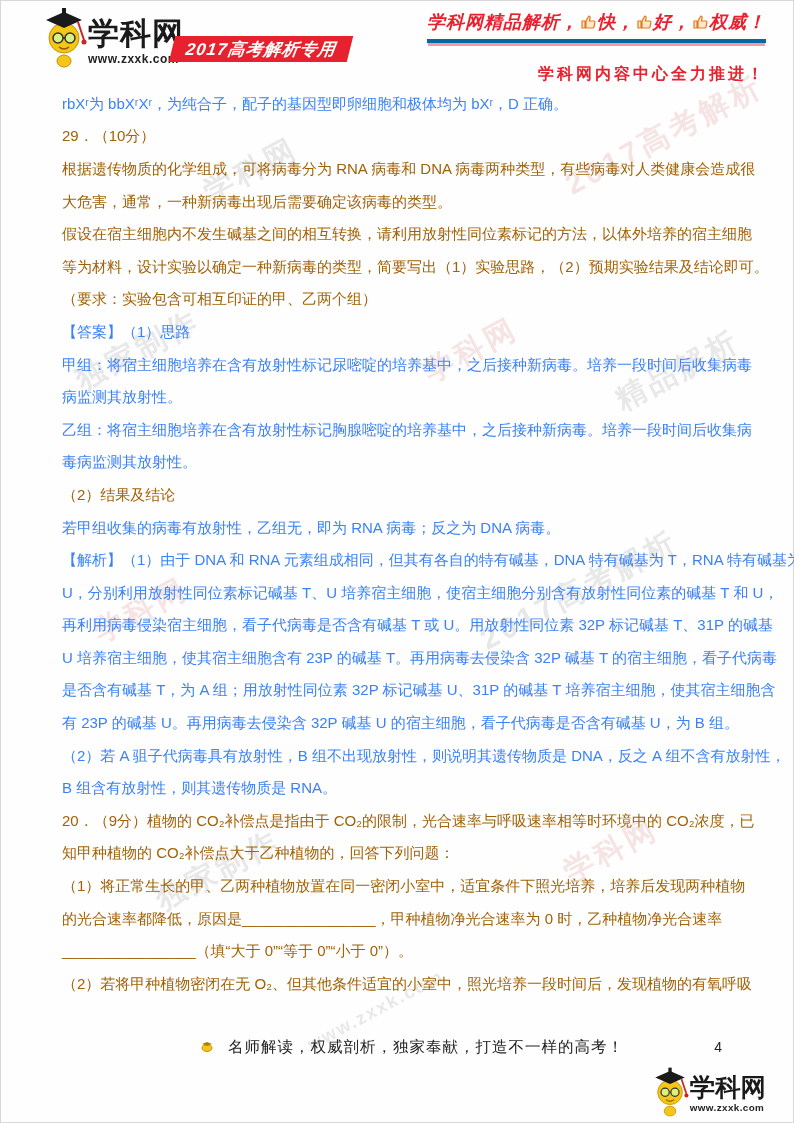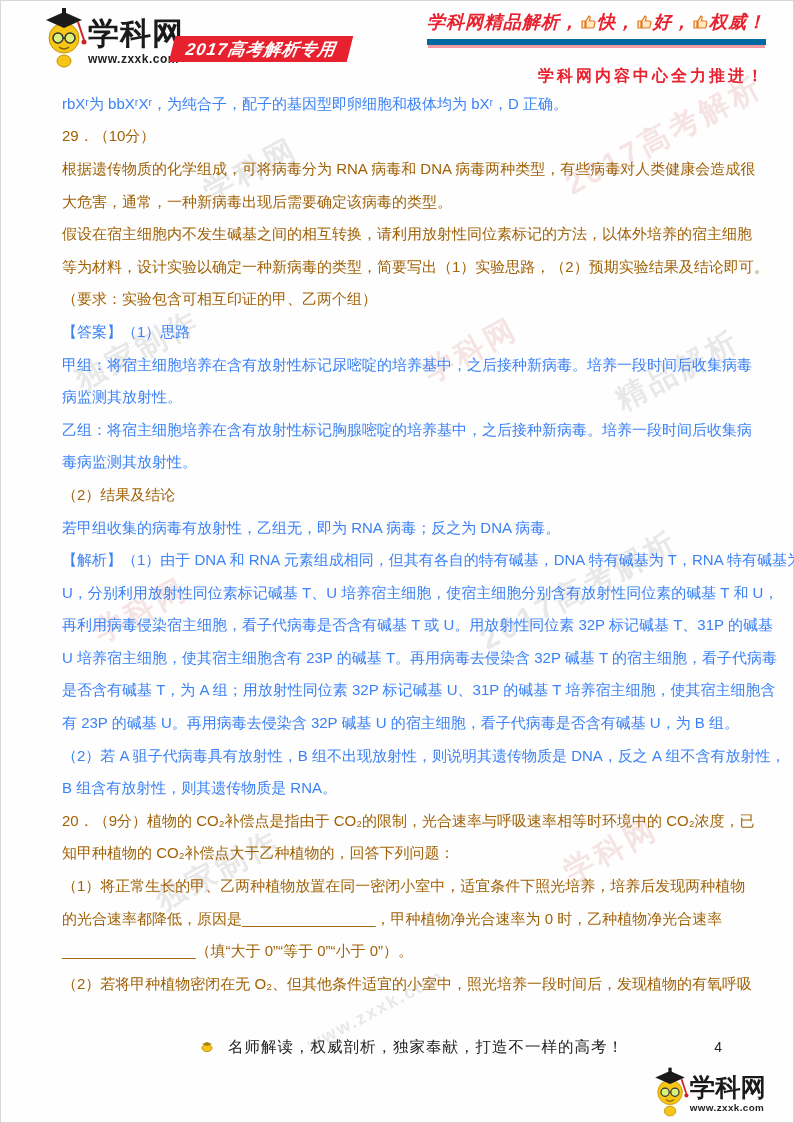--- a/index.html
+++ b/index.html
@@ -33,21 +33,21 @@
   .logo-top .logo-name{font-size:31px;margin-top:12px;letter-spacing:1px;}
   .logo-url{font-weight:bold;color:#222;font-size:12px;margin-top:3px;letter-spacing:.5px;}
   .ribbon{
     position:absolute;left:172px;top:36px;height:26px;padding:0 14px;
     background:#e8212e;transform:skewX(-14deg);display:flex;align-items:center;z-index:2;
   }
   .ribbon span{transform:skewX(6deg);color:#fff;font-weight:bold;font-style:italic;font-size:17px;letter-spacing:1px;}
   .slogan-wrap{position:absolute;right:28px;top:10px;text-align:right;}
   .slogan-main{
     display:inline-block;color:#e8212e;font-weight:bold;font-style:italic;font-size:18px;
-    letter-spacing:1px;padding-bottom:4px;border-bottom:6px solid #0369a1;
+    letter-spacing:1px;padding-bottom:4px;border-bottom:4px solid #0369a1;
     box-shadow:0 4px 0 -1px rgba(232,33,46,.45);
   }
   .thumb{display:inline-block;vertical-align:-2px;margin:0 1px;}
   .slogan-sub{margin-top:21px;color:#e8212e;font-size:16px;font-weight:bold;letter-spacing:3px;}
   
   .body-text{position:absolute;left:62px;top:88px;width:676px;z-index:1;}
   .line{height:32.6px;display:flex;align-items:center;font-size:15px;white-space:pre;color:#3a3a3a;}
   .line.red{color:#3b82f6;}
   .line.black{color:#a16207;}
   

